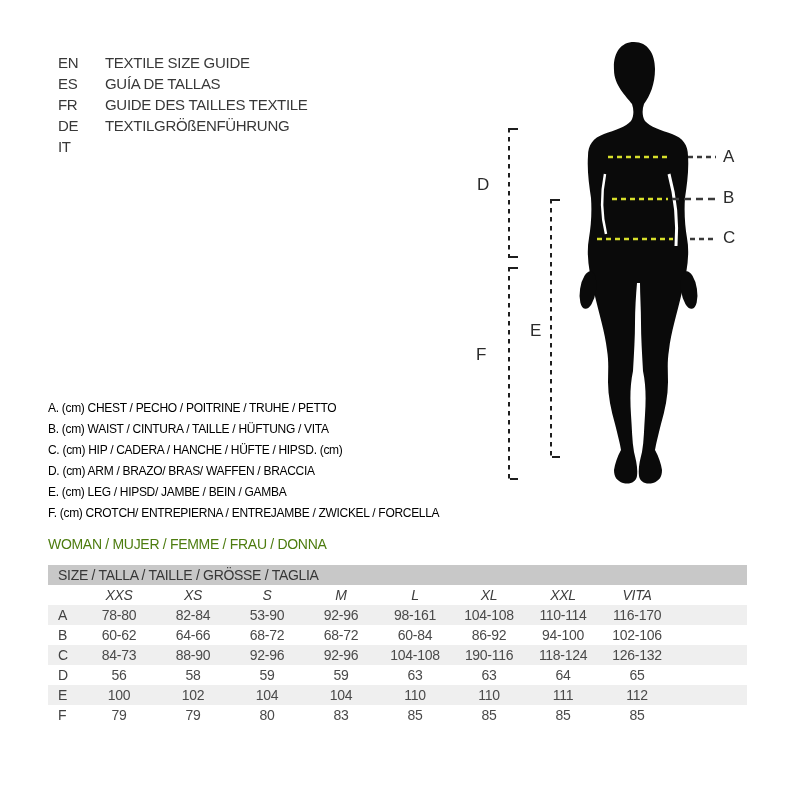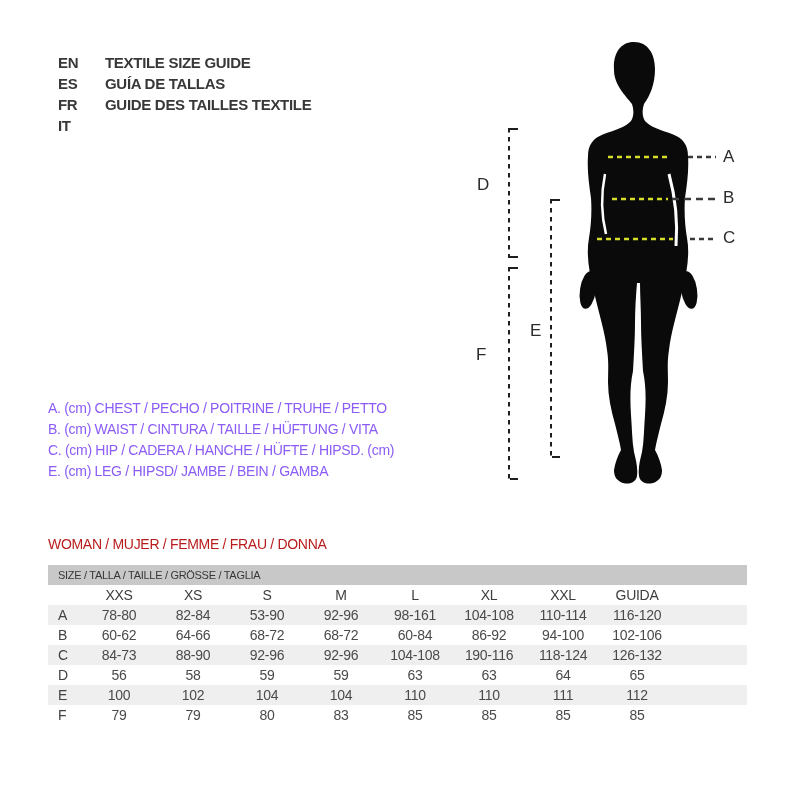--- a/index.html
+++ b/index.html
@@ -4,70 +4,74 @@
 <style>
   html,body{margin:0;padding:0;}
   body{
     width:800px;height:800px;position:relative;background:#ffffff;overflow:hidden;
     font-family:"Liberation Sans","DejaVu Sans",sans-serif;color:#3f3f3f;
   }
   .abs{position:absolute;}
 
   
   #lang-block{left:58px;top:52px;}
-  .lang-row{display:flex;height:21px;line-height:21px;font-size:15px;letter-spacing:-0.3px;color:#383838;font-weight:bold;}
+  .lang-row{display:flex;height:21px;line-height:21px;font-size:15px;letter-spacing:-0.3px;color:#383838;}
   .lang-code{width:47px;}
 
   
   #figure-svg{left:0;top:0;width:800px;height:800px;}
 
   
   .mlabel{position:absolute;font-size:17px;letter-spacing:-0.2px;color:#2b2b2b;line-height:18px;}
   #label-a{left:723px;top:148px;}
   #label-b{left:723px;top:189px;}
   #label-c{left:723px;top:229px;}
   #label-d{left:477px;top:176px;}
   #label-e{left:530px;top:322px;}
   #label-f{left:476px;top:346px;}
 
   
   #defs-block{left:48px;top:398px;}
-  .def-line{height:21px;line-height:21px;font-size:14px;letter-spacing:-0.3px;color:#8b5cf6;}
-
-  
-  #gender-title{left:48px;top:536px;height:16px;line-height:16px;font-size:14px;letter-spacing:-0.3px;color:#b91c1c;}
+  .def-line{height:21px;line-height:21px;font-size:12px;letter-spacing:-0.3px;color:#000000;}
+
+  
+  #gender-title{left:48px;top:536px;height:16px;line-height:16px;font-size:14px;letter-spacing:-0.3px;color:#4d7c0f;}
 
   
   #size-table{left:48px;top:565px;width:699px;}
   #size-header-bar{
     height:20px;line-height:20px;background:#c8c8c8;color:#373737;
-    font-size:11px;letter-spacing:-0.3px;padding-left:10px;box-sizing:border-box;
+    font-size:14px;letter-spacing:-0.3px;padding-left:10px;box-sizing:border-box;
   }
   .t-row{display:grid;grid-template-columns:34px repeat(8,74px) 1fr;height:20px;line-height:20px;
          font-size:14px;letter-spacing:-0.3px;color:#4a4a4a;}
   .t-row>div{text-align:center;}
   .t-row>div.rowlabel{text-align:left;padding-left:10px;color:#424242;}
   .t-row.alt{background:#efefef;}
-  .t-row.head{color:#3d3d3d;}
+  .t-row.head{color:#3d3d3d;font-style:italic;}
 </style>
 </head>
 <body>
 
 <div class="abs" id="lang-block">
   <div class="lang-row">
     <span class="lang-code">EN</span>
     <span class="lang-title">TEXTILE SIZE GUIDE</span>
   </div>
   <div class="lang-row">
     <span class="lang-code">ES</span>
     <span class="lang-title">GUÍA DE TALLAS</span>
   </div>
   <div class="lang-row">
     <span class="lang-code">FR</span>
     <span class="lang-title">GUIDE DES TAILLES TEXTILE</span>
+  </div>
+  <div class="lang-row">
+    <span class="lang-code">DE</span>
+    <span class="lang-title">TEXTILGRÖßENFÜHRUNG</span>
   </div>
   <div class="lang-row">
     <span class="lang-code">IT</span>
   </div>
 </div>
 
 <svg class="abs" id="figure-svg" viewBox="0 0 800 800" xmlns="http://www.w3.org/2000/svg">
   <path fill="#0a0a0a" d="
     M 634 42
     C 648 42 655 54 655 69
@@ -138,50 +142,52 @@
 <div class="mlabel" id="label-b">B</div>
 <div class="mlabel" id="label-c">C</div>
 <div class="mlabel" id="label-d">D</div>
 <div class="mlabel" id="label-e">E</div>
 <div class="mlabel" id="label-f">F</div>
 
 <div class="abs" id="defs-block">
   <div class="def-line">A. (cm) CHEST / PECHO / POITRINE / TRUHE / PETTO</div>
   <div class="def-line">B. (cm) WAIST / CINTURA / TAILLE / HÜFTUNG / VITA</div>
   <div class="def-line">C. (cm) HIP / CADERA / HANCHE / HÜFTE / HIPSD. (cm)</div>
+  <div class="def-line">D. (cm) ARM / BRAZO/ BRAS/ WAFFEN / BRACCIA</div>
   <div class="def-line">E. (cm) LEG / HIPSD/ JAMBE / BEIN / GAMBA</div>
+  <div class="def-line">F. (cm) CROTCH/ ENTREPIERNA / ENTREJAMBE / ZWICKEL / FORCELLA</div>
 </div>
 
 <div class="abs" id="gender-title">WOMAN / MUJER / FEMME / FRAU / DONNA</div>
 
 <div class="abs" id="size-table">
   <div id="size-header-bar">SIZE / TALLA / TAILLE / GRÖSSE / TAGLIA</div>
 
   <div class="t-row head">
     <div class="rowlabel"></div>
     <div>XXS</div>
     <div>XS</div>
     <div>S</div>
     <div>M</div>
     <div>L</div>
     <div>XL</div>
     <div>XXL</div>
-    <div>GUIDA</div>
+    <div>VITA</div>
   </div>
 
   <div class="t-row alt">
     <div class="rowlabel">A</div>
     <div>78-80</div>
     <div>82-84</div>
     <div>53-90</div>
     <div>92-96</div>
     <div>98-161</div>
     <div>104-108</div>
     <div>110-114</div>
-    <div>116-120</div>
+    <div>116-170</div>
   </div>
 
   <div class="t-row">
     <div class="rowlabel">B</div>
     <div>60-62</div>
     <div>64-66</div>
     <div>68-72</div>
     <div>68-72</div>
     <div>60-84</div>
     <div>86-92</div>

